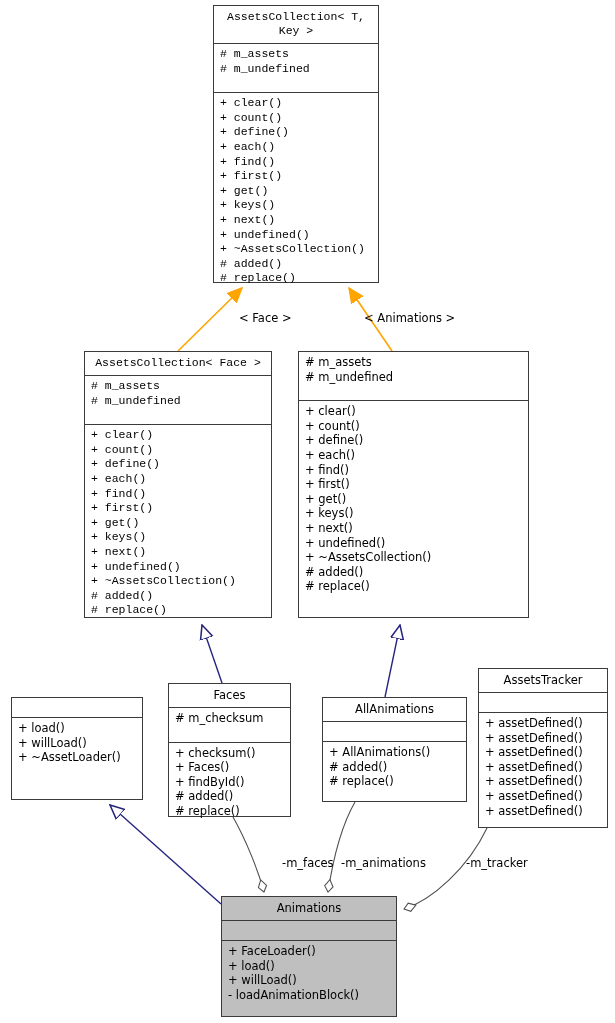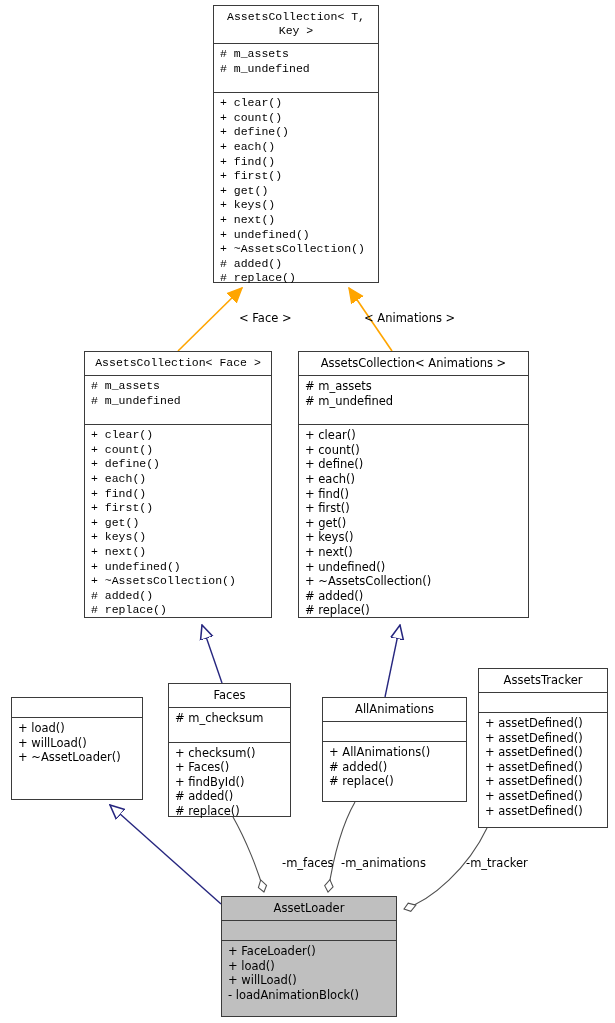--- a/index.html
+++ b/index.html
@@ -162,21 +162,20 @@
           <div class="n-row">+ get()</div>
           <div class="n-row">+ keys()</div>
           <div class="n-row">+ next()</div>
           <div class="n-row">+ undefined()</div>
           <div class="n-row">+ ~AssetsCollection()</div>
           <div class="n-row"># added()</div>
           <div class="n-row"># replace()</div>
         </div>
       </div>
       <div class="node" style="left: 298px; top: 351px; width: 231px; height: 267px;">
-        <div class="n-title">AssetsCollection&lt; Animations &gt;</div>
         <div class="n-attrs">
           <div class="n-row"># m_assets</div>
           <div class="n-row"># m_undefined</div>
         </div>
         <div class="n-ops">
           <div class="n-row">+ clear()</div>
           <div class="n-row">+ count()</div>
           <div class="n-row">+ define()</div>
           <div class="n-row">+ each()</div>
           <div class="n-row">+ find()</div>
@@ -227,21 +226,21 @@
           <div class="n-row">+ assetDefined()</div>
           <div class="n-row">+ assetDefined()</div>
           <div class="n-row">+ assetDefined()</div>
           <div class="n-row">+ assetDefined()</div>
           <div class="n-row">+ assetDefined()</div>
           <div class="n-row">+ assetDefined()</div>
           <div class="n-row">+ assetDefined()</div>
         </div>
       </div>
       <div class="node highlight" style="left: 221px; top: 896px; width: 176px; height: 121px;">
-        <div class="n-title">AssetLoader</div>
+        <div class="n-title">Animations</div>
         <div class="n-attrs" style="height: 14px;"></div>
         <div class="n-ops">
           <div class="n-row">+ FaceLoader()</div>
           <div class="n-row">+ load()</div>
           <div class="n-row">+ willLoad()</div>
           <div class="n-row">- loadAnimationBlock()</div>
         </div>
       </div>
     </div>
   <div id="labels-layer">

